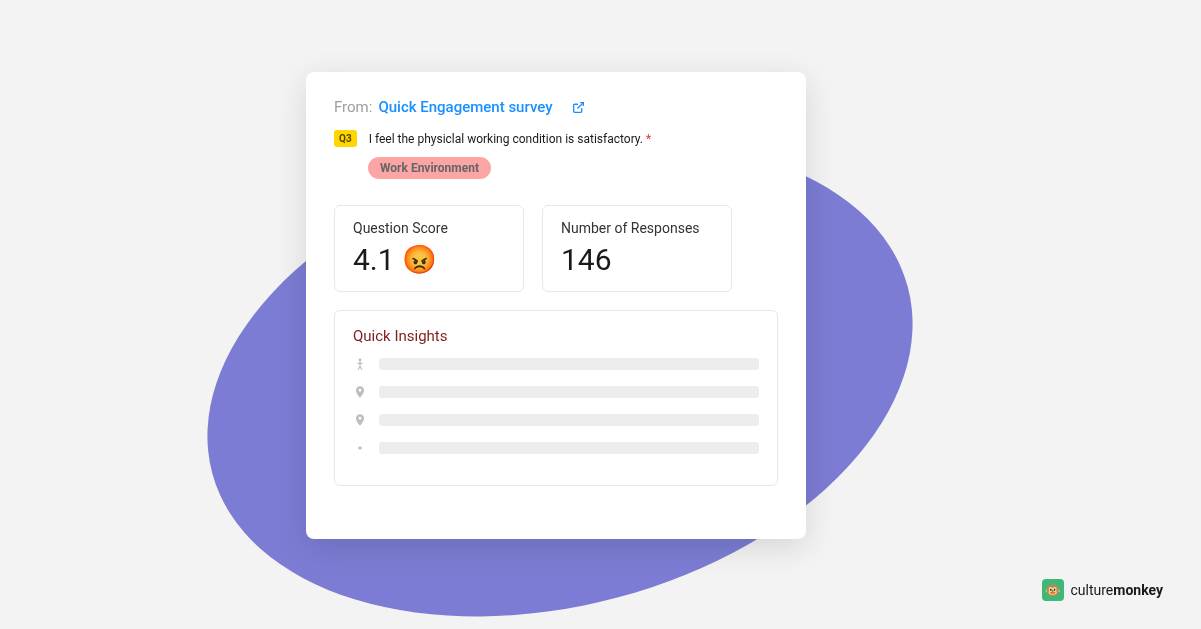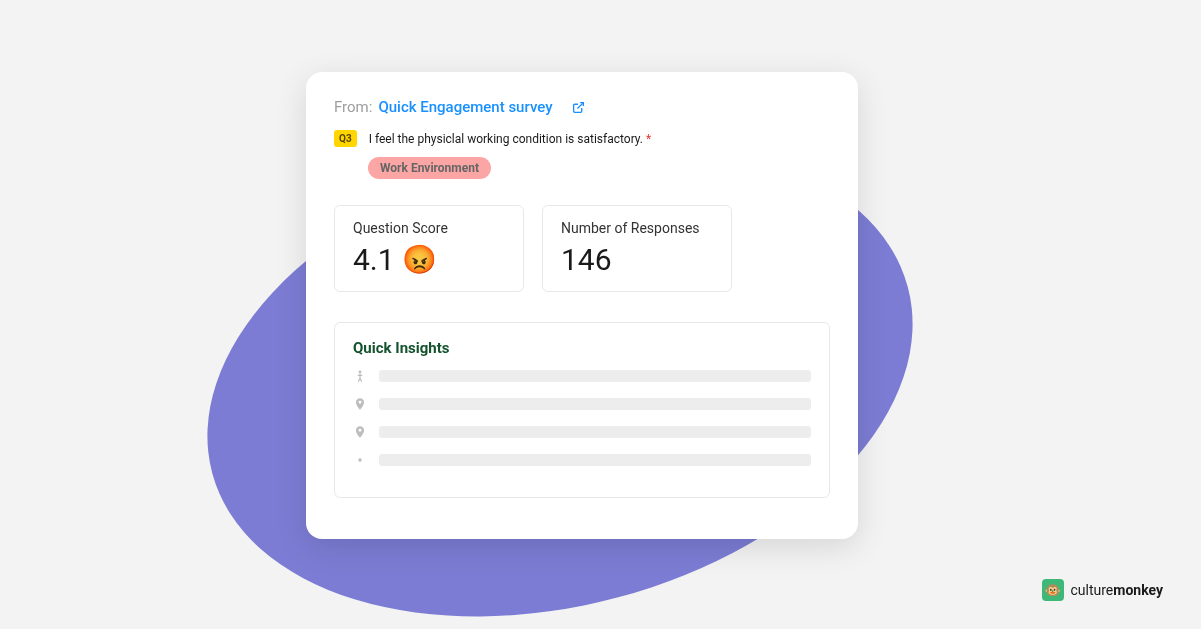--- a/index.html
+++ b/index.html
@@ -23,23 +23,23 @@
       border-radius: 50%;
       top: 155px;
       left: 200px;
       transform: rotate(-15deg);
       z-index: 1;
     }
     .card {
       position: absolute;
       top: 72px;
       left: 306px;
-      width: 552px;
+      width: 500px;
       background: #fff;
-      border-radius: 16px;
+      border-radius: 8px;
       box-shadow: 0 8px 32px rgba(0,0,0,0.12);
       padding: 26px 28px 8px 28px;
       z-index: 2;
       height: 467px;
       overflow: hidden;
     }
     .from-line {
       display: flex;
       align-items: center;
       gap: 6px;
@@ -90,21 +90,21 @@
       font-size: 12px;
       padding: 4px 12px;
       border-radius: 12px;
       margin-left: 34px;
       margin-bottom: 26px;
       font-weight: bold;
     }
     .stats-row {
       display: flex;
       gap: 18px;
-      margin-bottom: 30px;
+      margin-bottom: 18px;
     }
     .stat-box {
       border: 1px solid #e8e8e8;
       border-radius: 6px;
       padding: 14px 18px;
       min-width: 190px;
     }
     .stat-label {
       font-size: 14px;
       color: #333;
@@ -121,23 +121,22 @@
     .emoji {
       font-size: 28px;
     }
     .insights-box {
       border: 1px solid #e8e8e8;
       border-radius: 6px;
       padding: 16px 18px;
     }
     .insights-title {
       font-size: 15px;
-      color: #14532d;
+      color: #7f1d1d;
       margin-bottom: 12px;
-      font-weight: bold;
     }
     .insight-row {
       display: flex;
       align-items: center;
       gap: 12px;
       margin-bottom: 14px;
     }
     .insight-icon {
       width: 14px;
       height: 14px;

